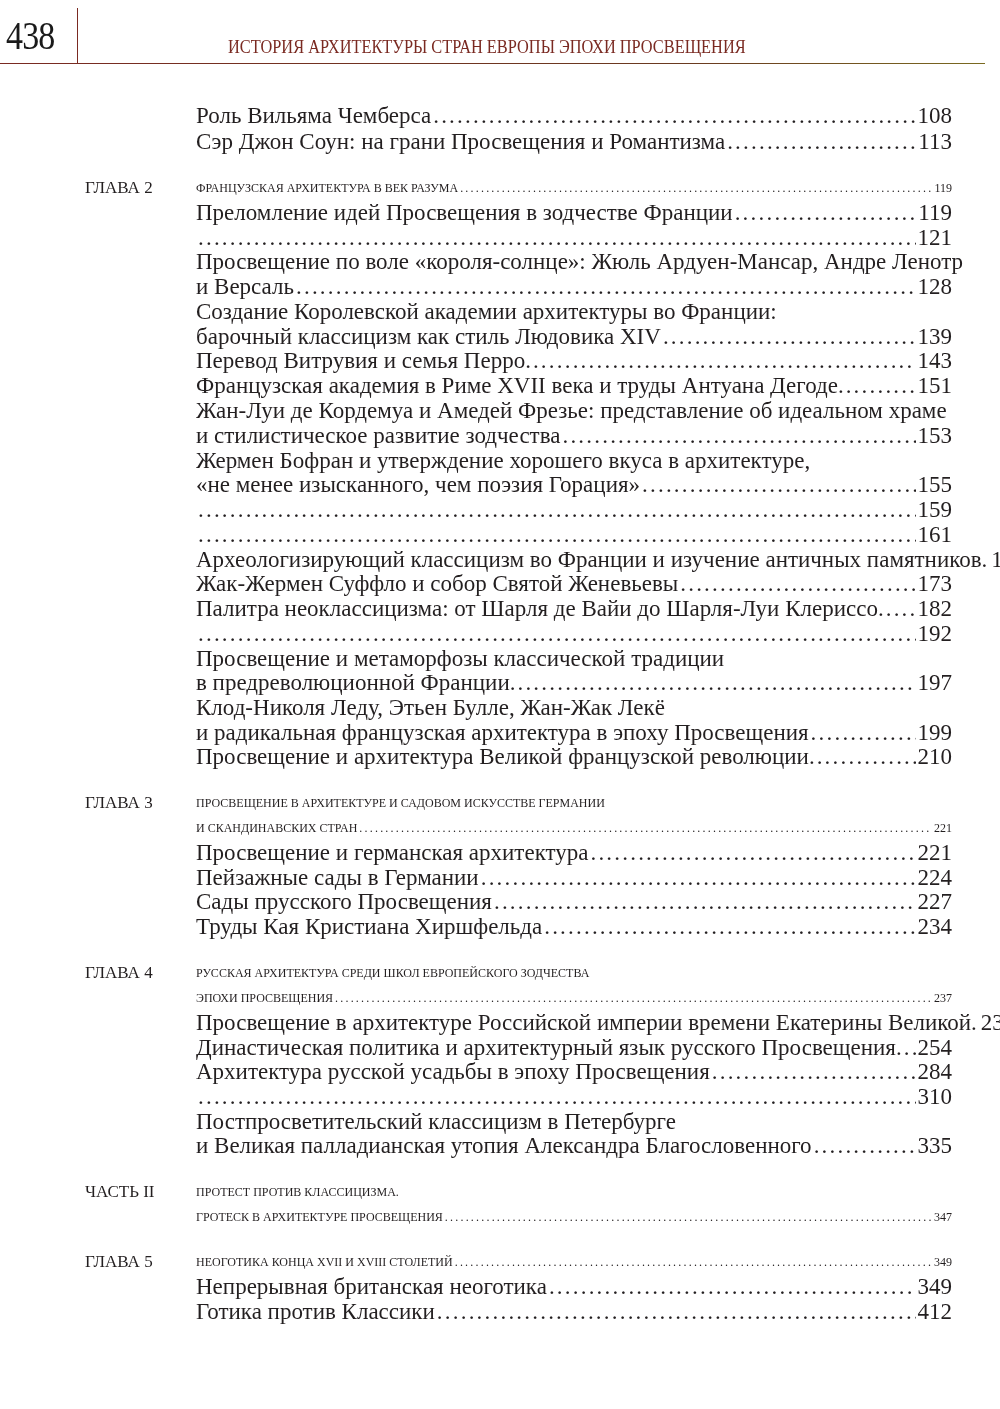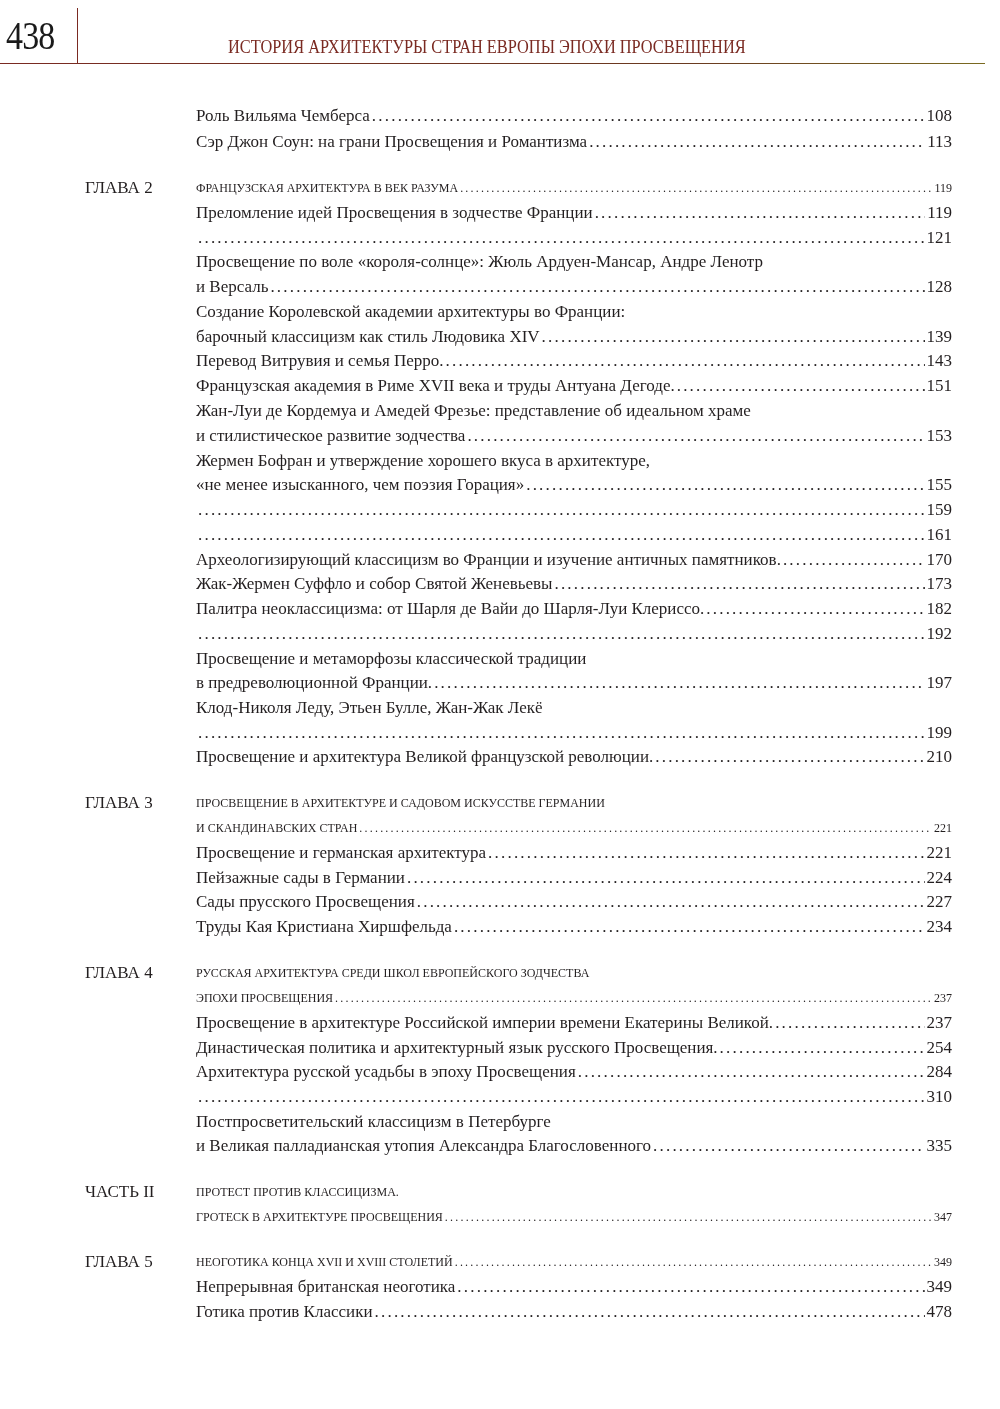--- a/index.html
+++ b/index.html
@@ -8,21 +8,21 @@
   .header { position: absolute; left: 0; top: 8px; width: 1000px; height: 56px; padding-left: 40px; }
   .page-num { position: absolute; left: 6px; top: 4px; font-size: 40px; line-height: 48px;
               color: #1a1a1a; letter-spacing: -1px; transform: scaleX(0.85); transform-origin: left; }
   .header-vline { position: absolute; left: 77px; top: 0; width: 1px; height: 56px; background: #7a2a22; }
   .header-hline { position: absolute; left: 0; top: 55px; width: 985px; height: 1px;
                   background: linear-gradient(to right, #7a2a22, #6a3a20 70%, #7a6a20); }
   .header-title { position: absolute; left: 228px; top: 28px; font-size: 19px; color: #7a2a22;
                   letter-spacing: 0px; transform: scaleX(0.86); transform-origin: left; white-space: nowrap; }
 
   .toc { position: absolute; left: 0; top: 0; width: 1000px; }
-  .row { position: absolute; left: 196px; width: 756px; height: 24px; font-size: 17px; line-height: 24px;
+  .row { position: absolute; left: 196px; width: 756px; height: 24px; font-size: 23px; line-height: 24px;
          display: flex; align-items: baseline; white-space: nowrap; }
   .row.chapter { font-size: 12px; }
   .row .text { flex: 0 0 auto; transform-origin: left; }
   .row .dots { flex: 1 1 auto; overflow: hidden; margin: 0 2px; letter-spacing: 2.2px; color: #231f20; }
   .row .dots::before { content: "................................................................................................................................................................................................"; }
   .row .page { flex: 0 0 auto; }
   .label { position: absolute; left: 85px; font-size: 17px; line-height: 24px; white-space: nowrap; }
 </style>
 </head>
 <body>
@@ -136,20 +136,21 @@
   </div>
   <div class="row" style="top:671px">
     <span class="text">в предреволюционной Франции.</span>
       <span class="dots"></span>
       <span class="page">197</span>
   </div>
   <div class="row noleader" style="top:696px">
     <span class="text">Клод-Николя Леду, Этьен Булле, Жан-Жак Лекё</span>
   </div>
   <div class="row" style="top:721px">
+    <span class="text">и радикальная французская архитектура в эпоху Просвещения</span>
       <span class="dots"></span>
       <span class="page">199</span>
   </div>
   <div class="row" style="top:745px">
     <span class="text">Просвещение и архитектура Великой французской революции.</span>
       <span class="dots"></span>
       <span class="page">210</span>
   </div>
 
   <div class="label" style="top:791px">ГЛАВА 3</div>
@@ -236,15 +237,15 @@
       <span class="page">349</span>
   </div>
   <div class="row" style="top:1275px">
     <span class="text">Непрерывная британская неоготика</span>
       <span class="dots"></span>
       <span class="page">349</span>
   </div>
   <div class="row" style="top:1300px">
     <span class="text">Готика против Классики</span>
       <span class="dots"></span>
-      <span class="page">478</span>
+      <span class="page">412</span>
   </div>
 </div>
 
 </body></html>

